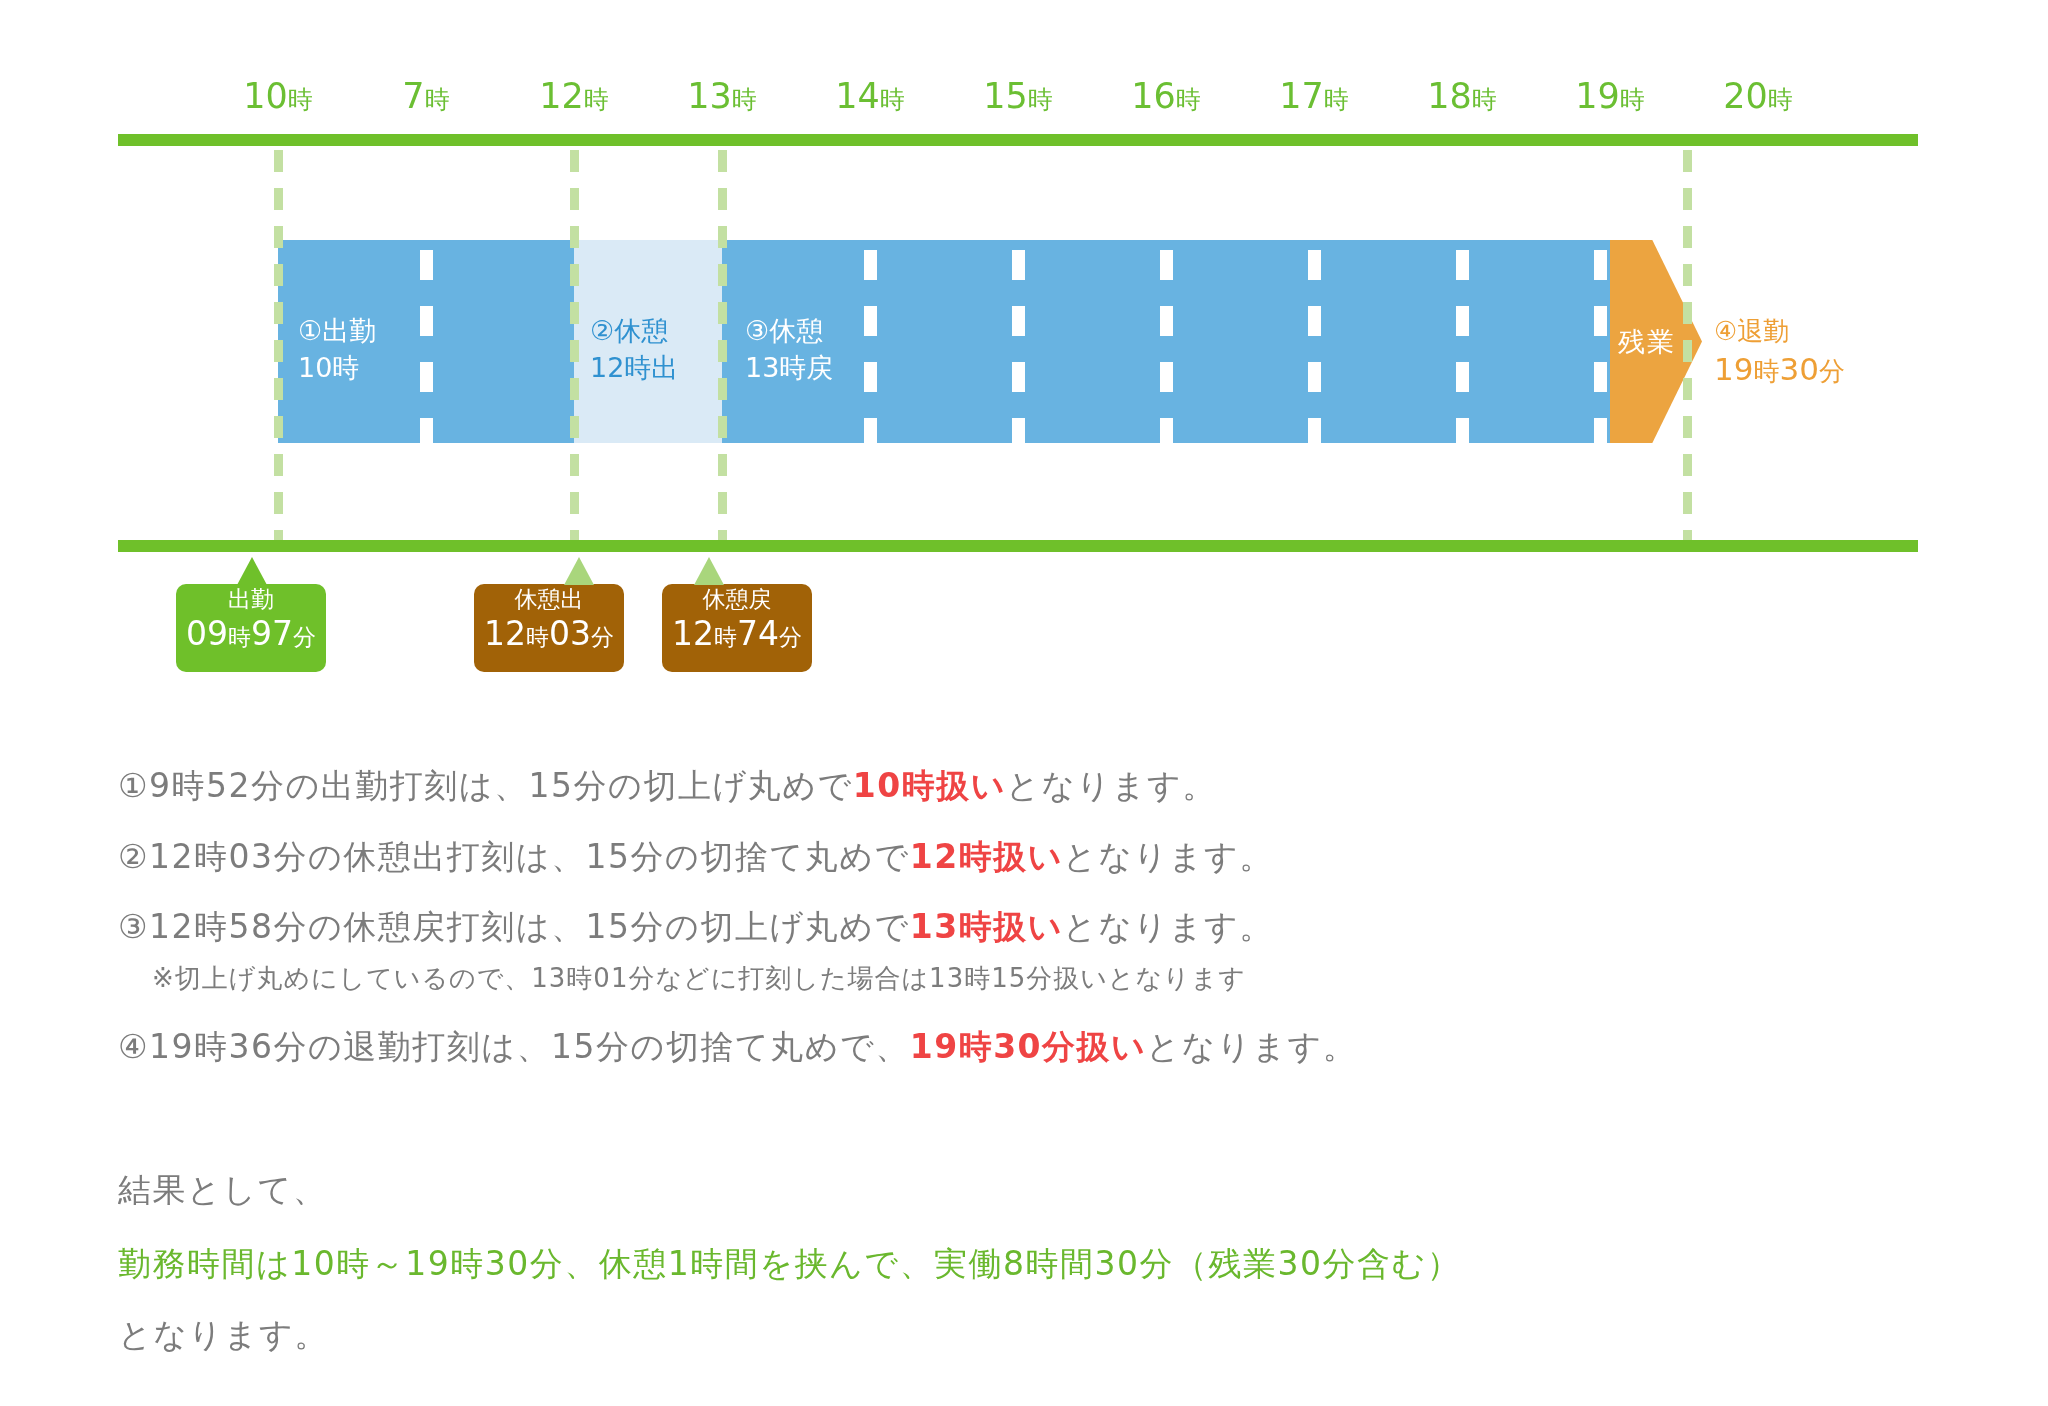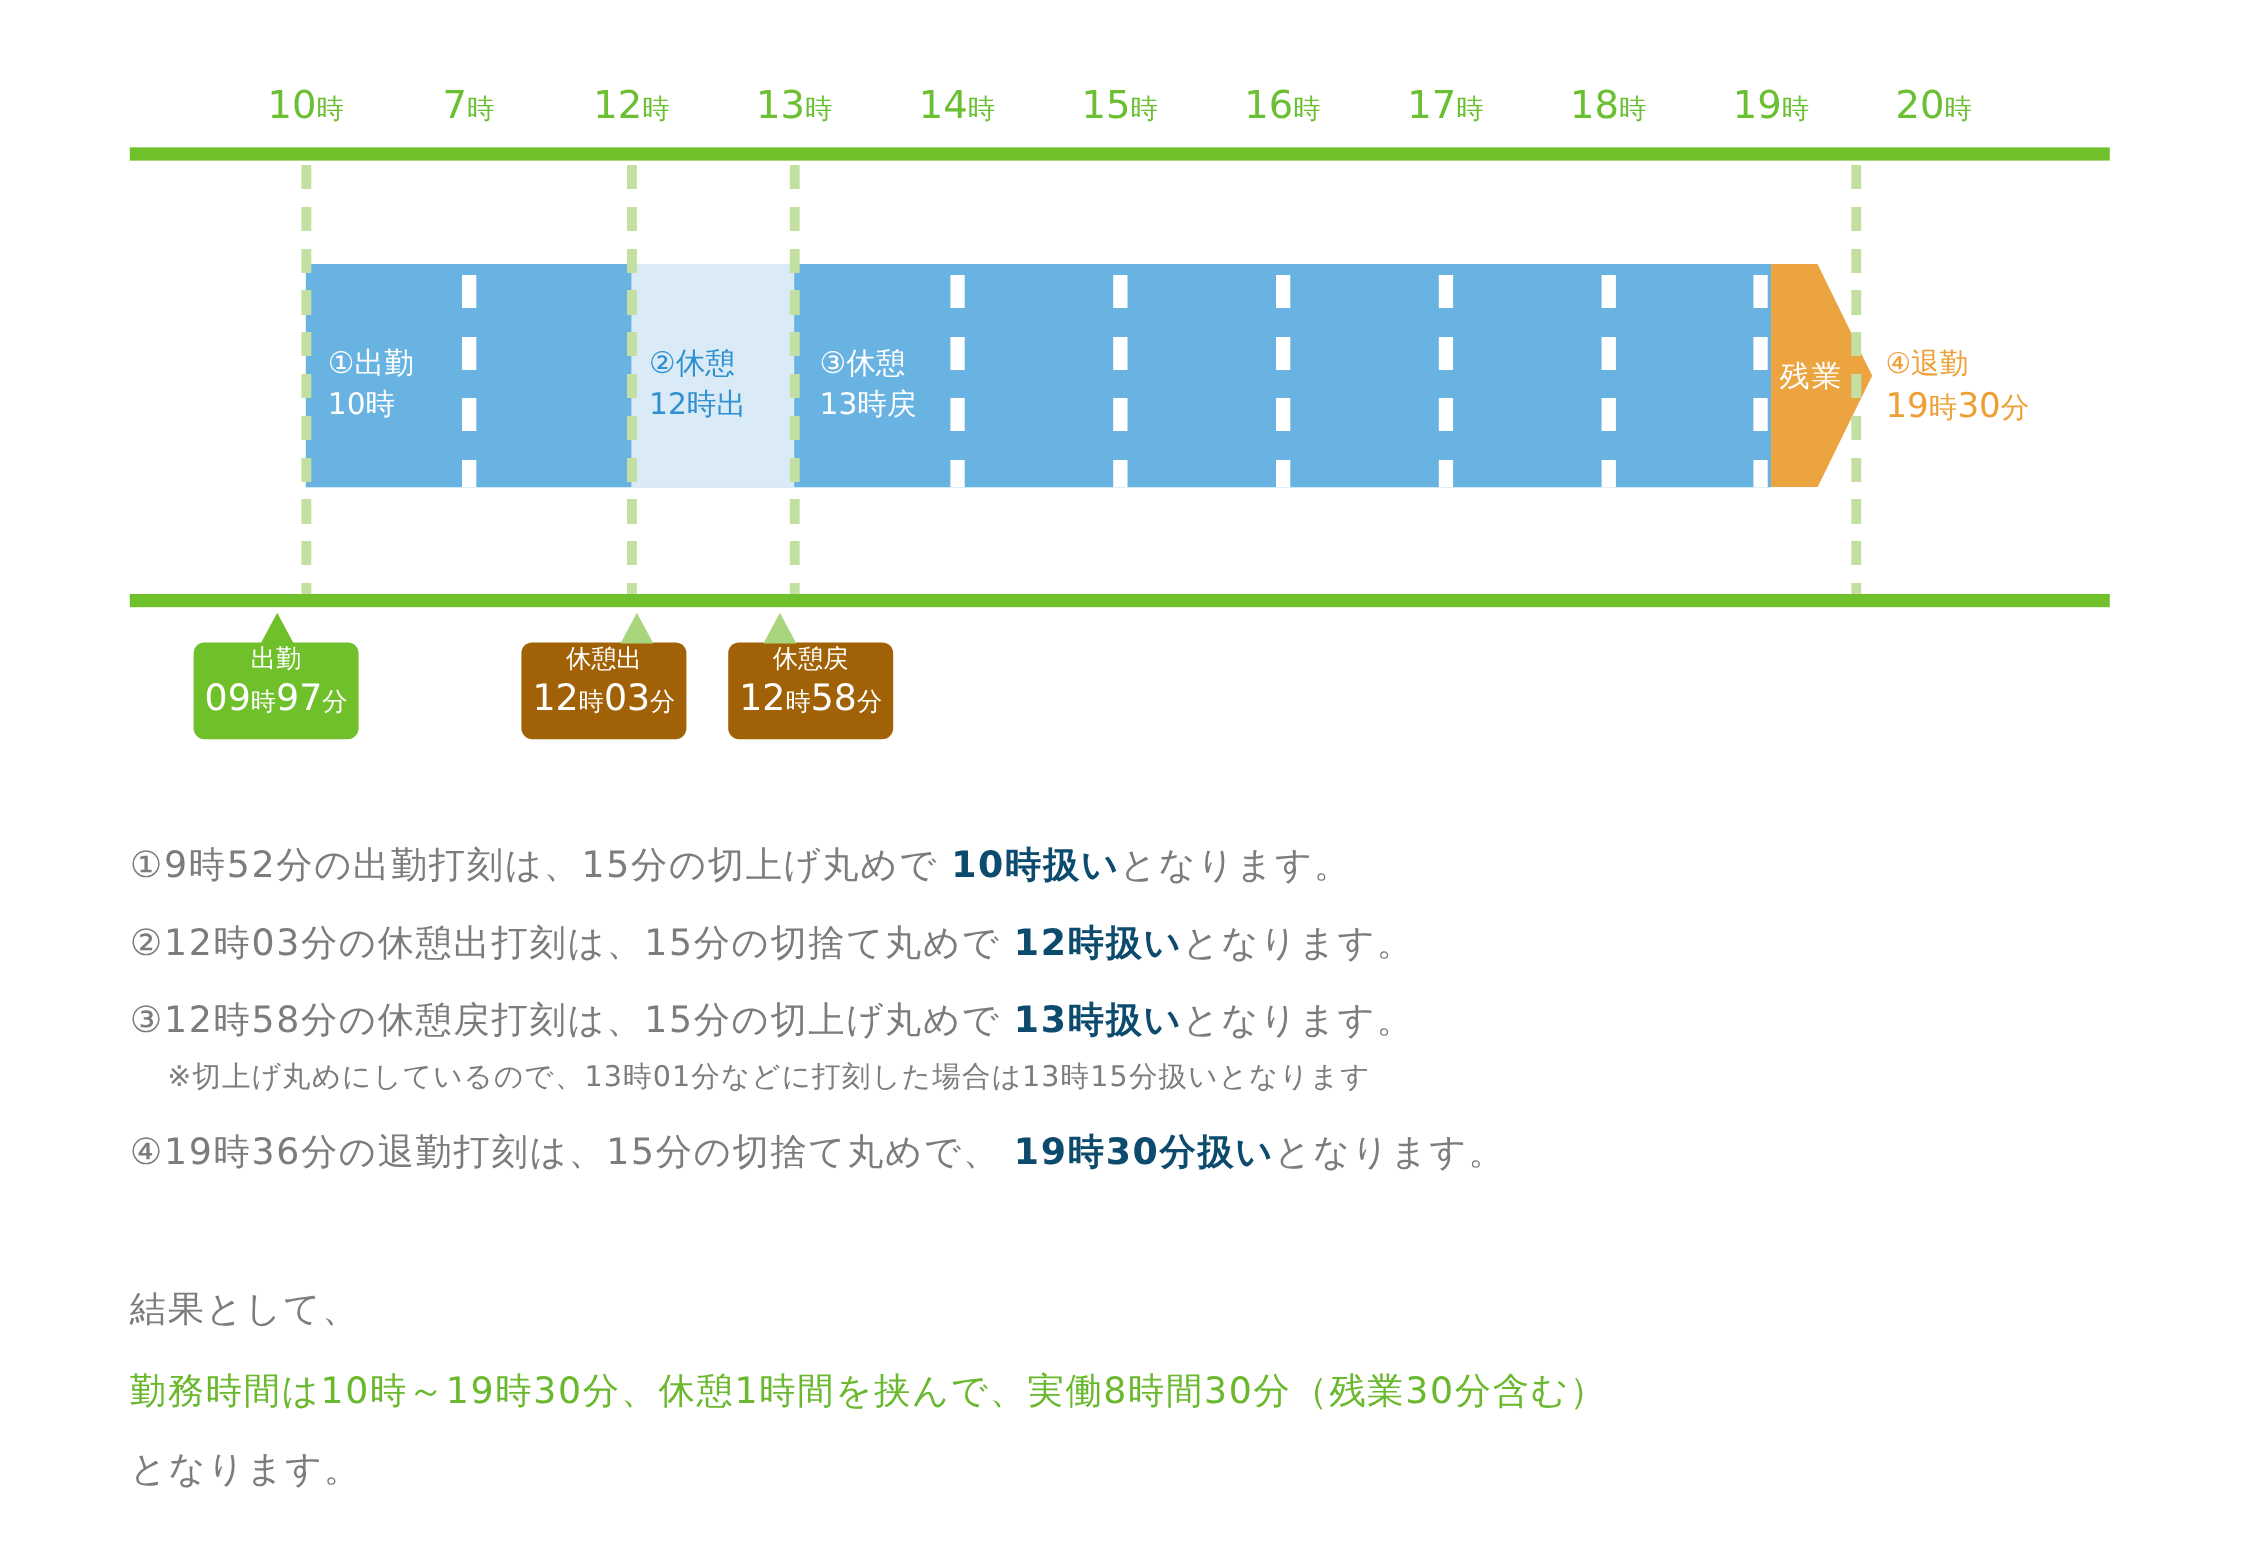--- a/index.html
+++ b/index.html
@@ -43,21 +43,21 @@
                 border-left:15px solid transparent;border-right:15px solid transparent;
                 border-bottom:28px solid #6fc02a;}
   .callout.light .tri{border-bottom-color:#a9d67c;}
   .c-title{font-size:23px;line-height:30px;margin-top:0;}
   .c-time{font-size:23px;line-height:40px;}
   .c-time .n{font-size:33px;}
 
   
   .note-line{position:absolute;left:118px;margin:0;font-size:33px;color:#7c7c7c;
              letter-spacing:1.5px;white-space:nowrap;}
-  .note-line .strong{color:#0c4a6e;font-weight:bold;margin-left:12px;}
+  .note-line .strong{color:#ef4444;font-weight:bold;}
   .subnote{position:absolute;left:152px;margin:0;font-size:26px;color:#7c7c7c;
            letter-spacing:1px;white-space:nowrap;}
   .summary-highlight{position:absolute;left:118px;margin:0;font-size:33px;color:#6ab82e;
                      letter-spacing:1.5px;white-space:nowrap;}
 </style>
 </head>
 <body>
 
 <div class="page">
 
@@ -119,21 +119,21 @@
     <div class="c-time numfmt"><span class="n">09</span>時<span class="n">97</span>分</div>
   </div>
   <div class="callout light" style="left:474px">
     <div class="tri" style="left:90px"></div>
     <div class="c-title">休憩出</div>
     <div class="c-time numfmt"><span class="n">12</span>時<span class="n">03</span>分</div>
   </div>
   <div class="callout light" style="left:662px">
     <div class="tri" style="left:32px"></div>
     <div class="c-title">休憩戻</div>
-    <div class="c-time numfmt"><span class="n">12</span>時<span class="n">58</span>分</div>
+    <div class="c-time numfmt"><span class="n">12</span>時<span class="n">74</span>分</div>
   </div>
 
   <p class="note-line" style="top:764px">
     <span>①9時52分の出勤打刻は、15分の切上げ丸めで</span><span class="strong">10時扱い</span><span>となります。</span>
   </p>
   <p class="note-line" style="top:835px">
     <span>②12時03分の休憩出打刻は、15分の切捨て丸めで</span><span class="strong">12時扱い</span><span>となります。</span>
   </p>
   <p class="note-line" style="top:905px">
     <span>③12時58分の休憩戻打刻は、15分の切上げ丸めで</span><span class="strong">13時扱い</span><span>となります。</span>

